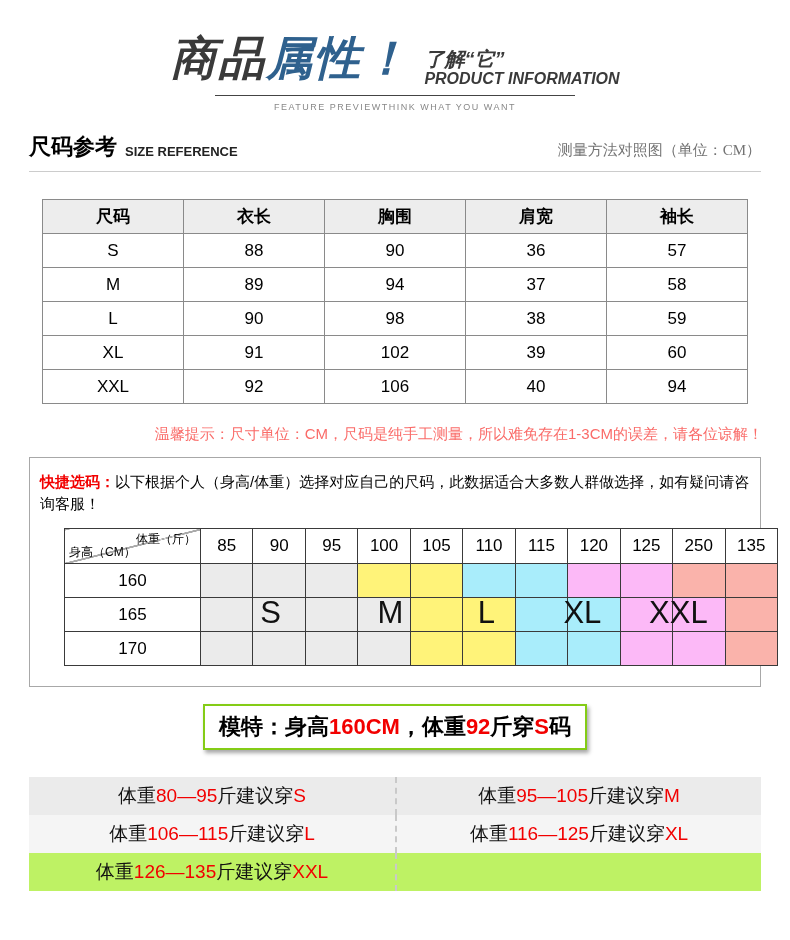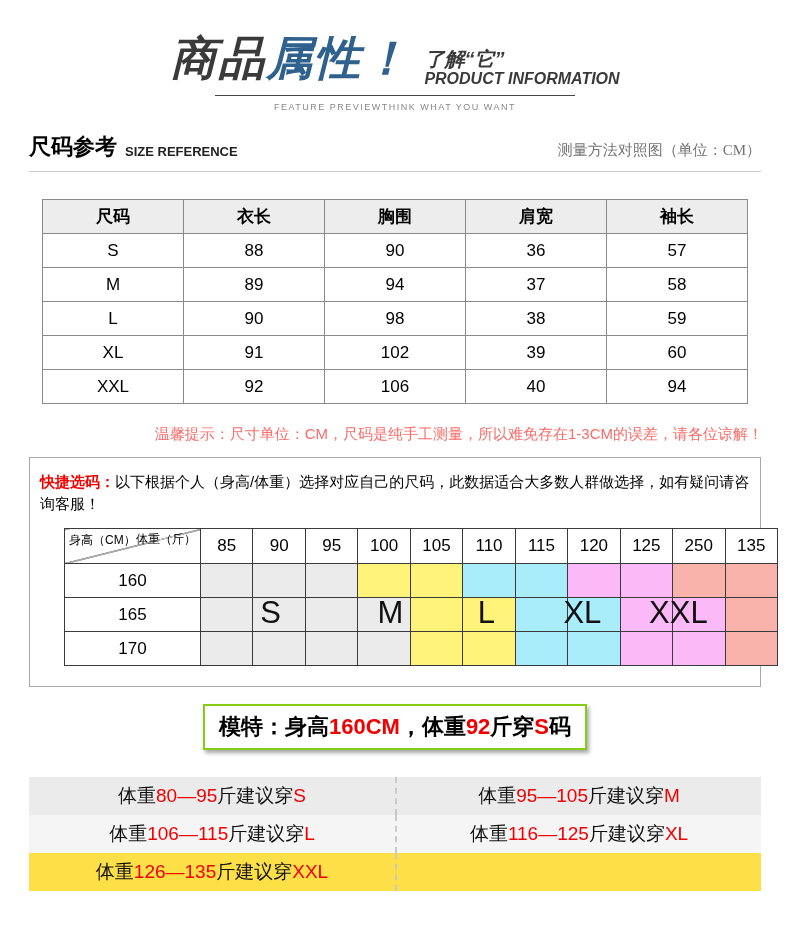--- a/index.html
+++ b/index.html
@@ -36,37 +36,37 @@
   .quick-box{width:730px;margin:13px auto 0;border:1px solid #a8a8a8;padding:13px 0 20px;}
   .quick-desc{padding:0 10px;font-size:15px;line-height:22px;color:#000;}
   .qp-label{color:#f20000;font-weight:bold;}
   .quick-table-wrap{position:relative;width:662px;margin:13px auto 0;}
   .quick-table{width:714px;border-collapse:collapse;table-layout:fixed;}
   .quick-table td,.quick-table th{border:1px solid #3a3a3a;padding:0;}
   .qt-header th{height:34px;font-size:17px;font-weight:normal;color:#000;text-align:center;background:#fff;}
   .corner{width:135px;position:relative;height:34px;background-image:
       linear-gradient(to bottom right,transparent 49.4%,#555 49.4%,#555 50.8%,transparent 50.8%);}
   .corner-top{position:absolute;top:2px;right:4px;font-size:12px;color:#000;}
-  .corner-bottom{position:absolute;bottom:14px;left:4px;font-size:12px;color:#000;}
+  .corner-bottom{position:absolute;bottom:2px;left:4px;font-size:12px;color:#000;}
   .height-cell{height:33px;text-align:center;font-size:17px;color:#000;background:#fff;}
   .weight-cell{height:33px;}
   .size-letter{position:absolute;top:68px;height:34px;line-height:34px;font-size:31px;
                color:#111;transform:translateX(-50%);z-index:2;}
   .pos-s{left:31.2%;}.pos-m{left:49.3%;}.pos-l{left:63.8%;}.pos-xl{left:78.3%;}.pos-xxl{left:92.8%;}
   
   .model-box{width:380px;height:42px;margin:17px auto 0;border:2px solid #84cc16;
              box-shadow:2px 3px 4px rgba(0,0,0,0.35);display:flex;align-items:center;
              justify-content:center;font-size:22px;font-weight:bold;color:#000;}
   .red{color:#f20000;}
   
   .sugg{width:732px;margin:27px auto 0;display:grid;grid-template-columns:1fr 1fr;}
   .sugg .cell{height:38px;line-height:38px;text-align:center;font-size:19px;color:#111;}
   .sugg .cell:nth-child(-n+2){background:#ebebeb;}
   .sugg .cell:nth-child(n+3):nth-child(-n+4){background:#f5f5f5;}
-  .sugg .cell:nth-child(n+5){background:#fde047;}
+  .sugg .cell:nth-child(n+5){background:#bef264;}
   .sugg .cell:nth-child(even){border-left:2px dashed #c9c9c9;}
 </style>
 </head>
 <body>
 
 <div class="banner">
   <div class="banner-line1">
     <span class="t-dark">商品</span>
     <span class="t-blue">属性！</span>
     <span class="banner-right">

